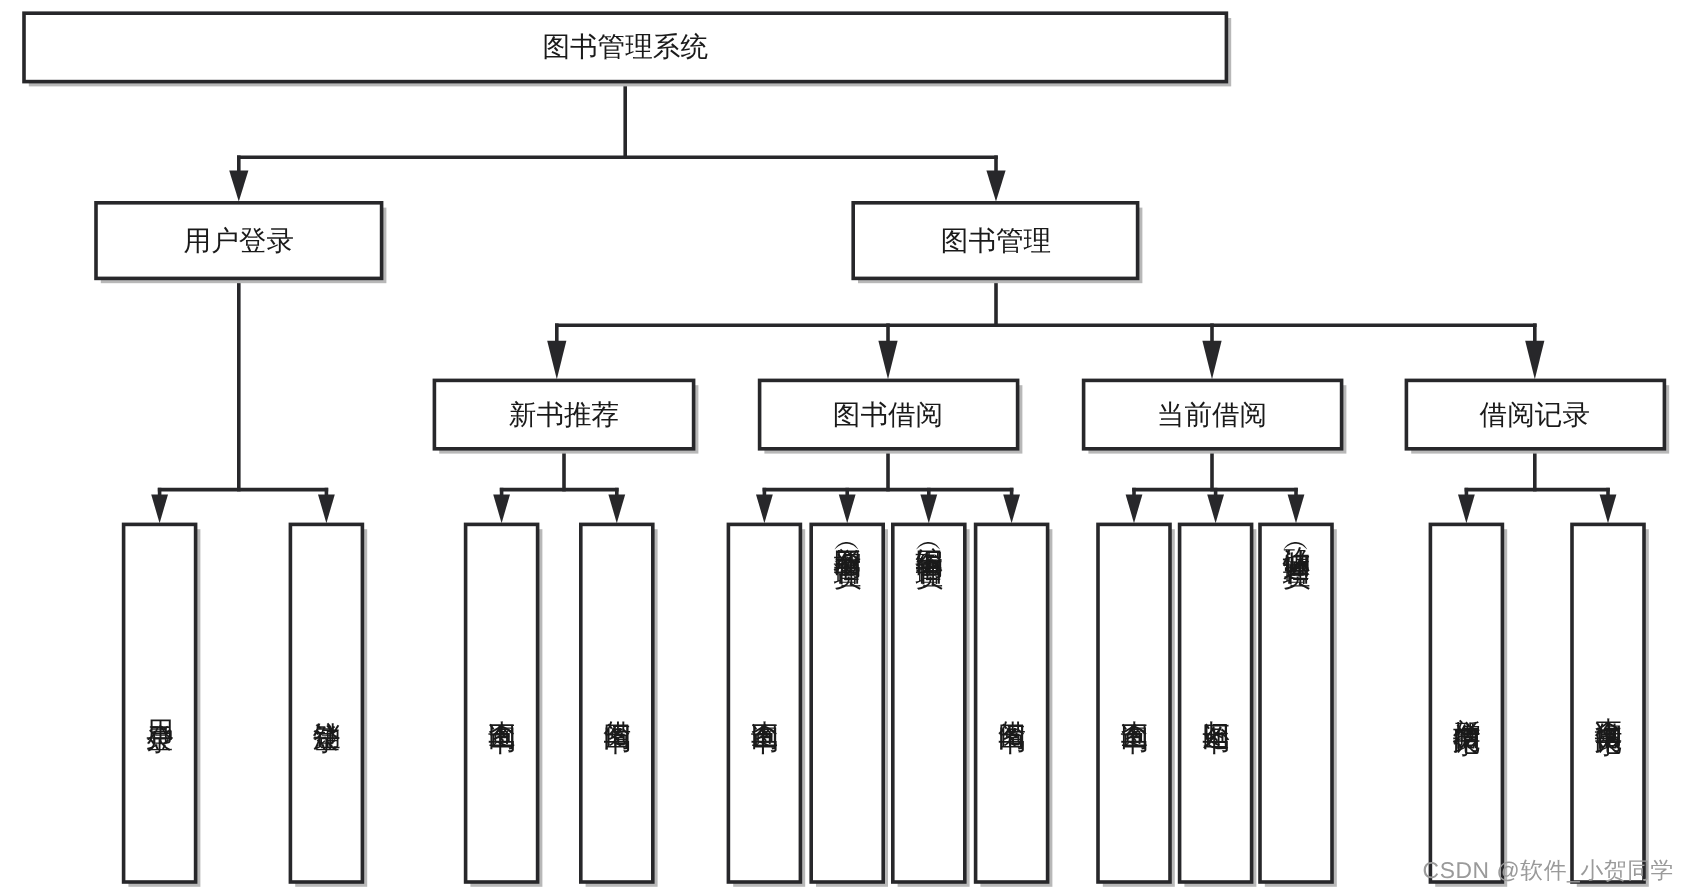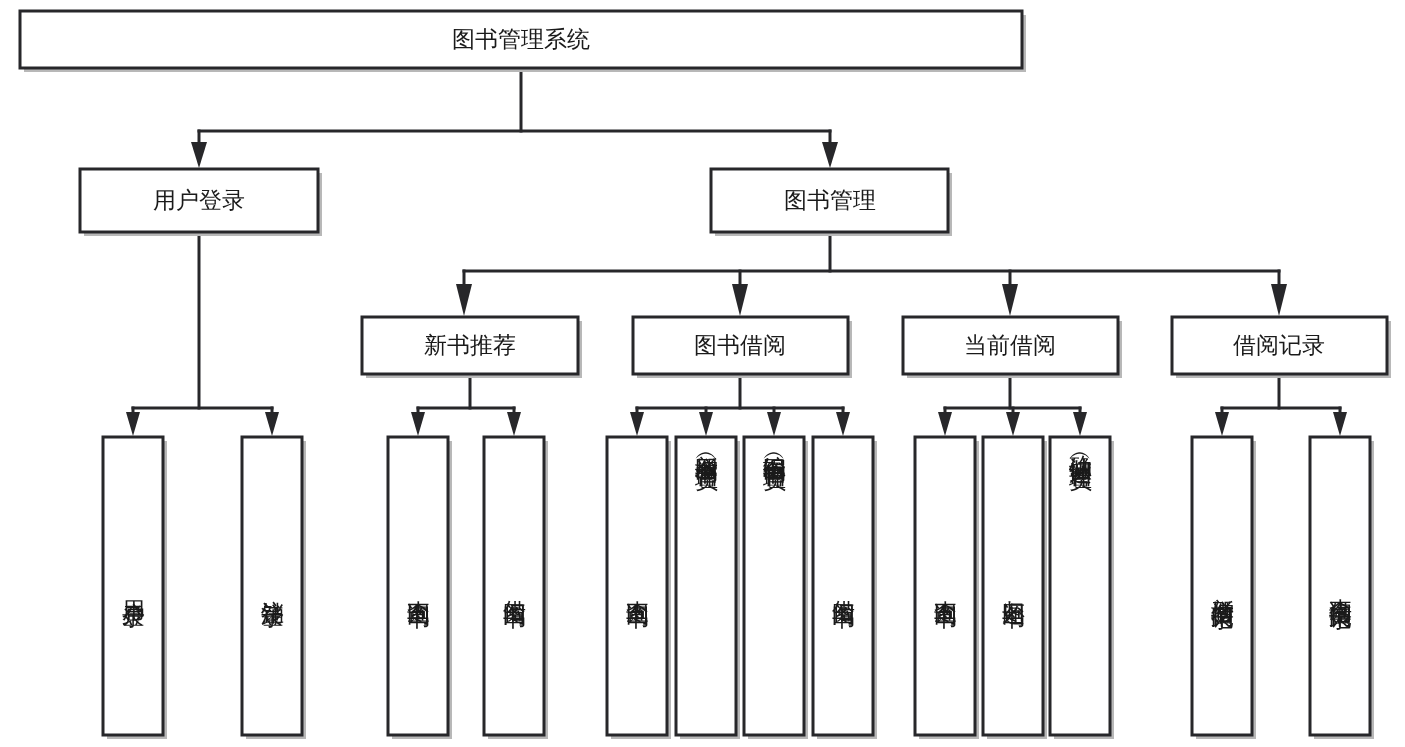--- a/index.html
+++ b/index.html
@@ -286,14 +286,15 @@
   </div>
 
   <div class="leaf-label-wrap" style="left:1192px; top:437px; width:60px; height:298px;">
     <span class="leaf-label-vert">新增借阅记录</span>
   </div>
 
   <div class="leaf-label-wrap" style="left:1310px; top:437px; width:60px; height:298px;">
     <span class="leaf-label-vert">查询借阅记录</span>
   </div>
 
+  <div id="watermark">CSDN @软件_小贺同学</div>
 
 </div>
 
 </body></html>

